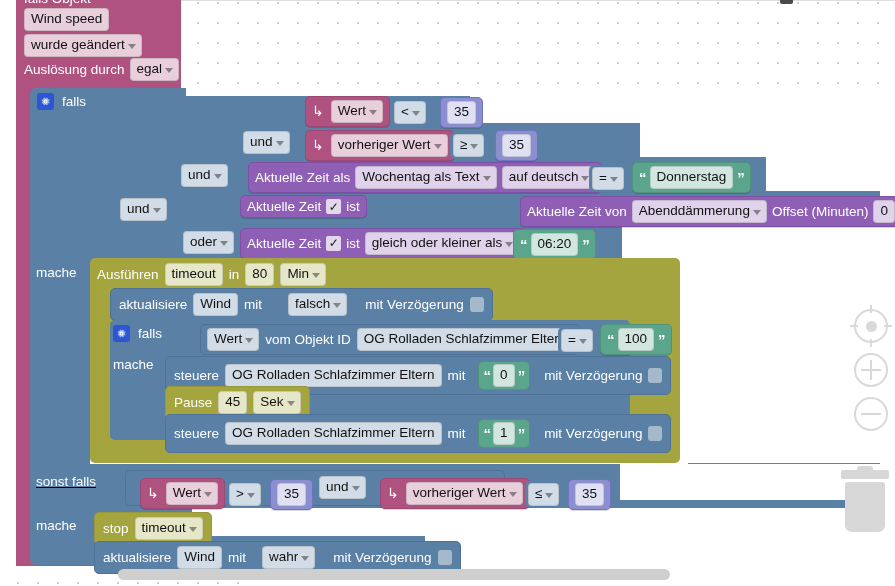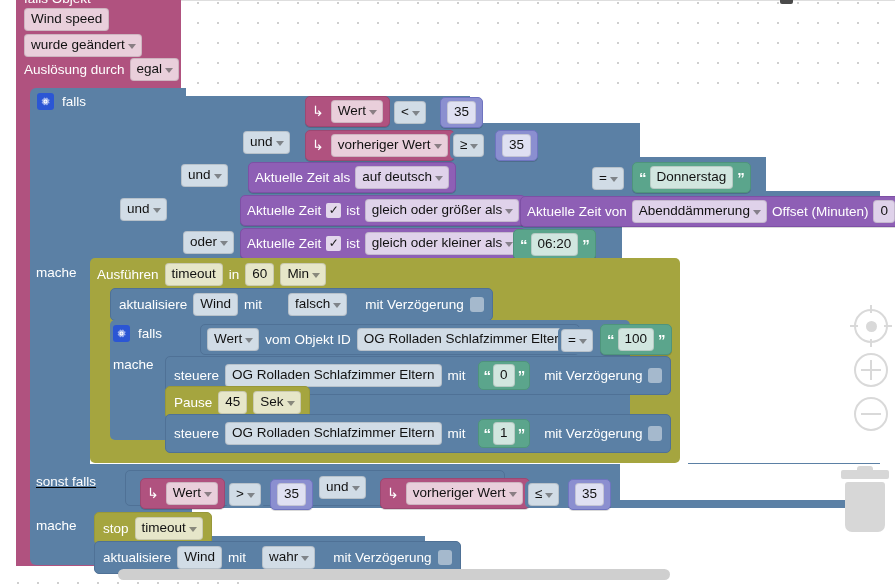--- a/index.html
+++ b/index.html
@@ -197,39 +197,39 @@
   </div>
   <div class="blk row b-math rounded shadow" style="left:495px;top:130px;padding:3px 6px;">
     <span class="field">35</span>
   </div>
 
   <div class="blk row b-logic rounded" style="left:178px;top:162px;padding:2px 3px;">
     <span class="dd">und</span>
   </div>
   <div class="blk row b-time rounded shadow" style="left:248px;top:162px;padding:3px 6px;gap:5px;">
     <span class="lbl">Aktuelle Zeit als</span>
+    <span class="dd">Wochentag als Text</span>
     <span class="dd">auf deutsch</span>
   </div>
   <div class="blk row b-logic rounded" style="left:589px;top:165px;padding:2px 3px;">
     <span class="dd">=</span>
   </div>
   <div class="blk row b-text rounded shadow" style="left:632px;top:162px;padding:3px 6px;gap:4px;">
     <span class="q">“</span>
     <span class="field">Donnerstag</span>
     <span class="q">”</span>
   </div>
 
   <div class="blk row b-logic rounded" style="left:117px;top:196px;padding:2px 3px;">
     <span class="dd">und</span>
   </div>
   <div class="blk row b-time rounded shadow" style="left:240px;top:195px;padding:3px 6px;gap:5px;">
     <span class="lbl">Aktuelle Zeit</span>
     <span class="cbx">✓</span>
     <span class="lbl">ist</span>
-    <span class="dd">gleich oder größer als</span>
   </div>
   <div class="blk row b-time rounded shadow" style="left:520px;top:196px;padding:3px 6px;gap:5px;">
     <span class="lbl">Aktuelle Zeit von</span>
     <span class="dd">Abenddämmerung</span>
     <span class="lbl">Offset (Minuten)</span>
     <span class="field">0</span>
   </div>
 
   <div class="blk row b-logic rounded" style="left:180px;top:229px;padding:2px 3px;">
     <span class="dd">oder</span>
@@ -248,21 +248,21 @@
 
   <div class="blk" style="left:36px;top:263px;">
     <span class="lbl">mache</span>
   </div>
 
   <div id="timeout-wrap" class="blk"></div>
   <div class="blk row" style="left:97px;top:263px;gap:6px;">
     <span class="lbl">Ausführen</span>
     <span class="field">timeout</span>
     <span class="lbl">in</span>
-    <span class="field">60</span>
+    <span class="field">80</span>
     <span class="dd">Min</span>
   </div>
 
   <div class="blk row b-ctrl rounded" style="left:110px;top:288px;padding:4px 8px;gap:6px;">
     <span class="lbl">aktualisiere</span>
     <span class="field">Wind</span>
     <span class="lbl">mit</span>
     <span class="dd" style="margin-left:20px;">falsch</span>
     <span class="lbl" style="margin-left:12px;">mit Verzögerung</span>
     <span class="tog"></span>

